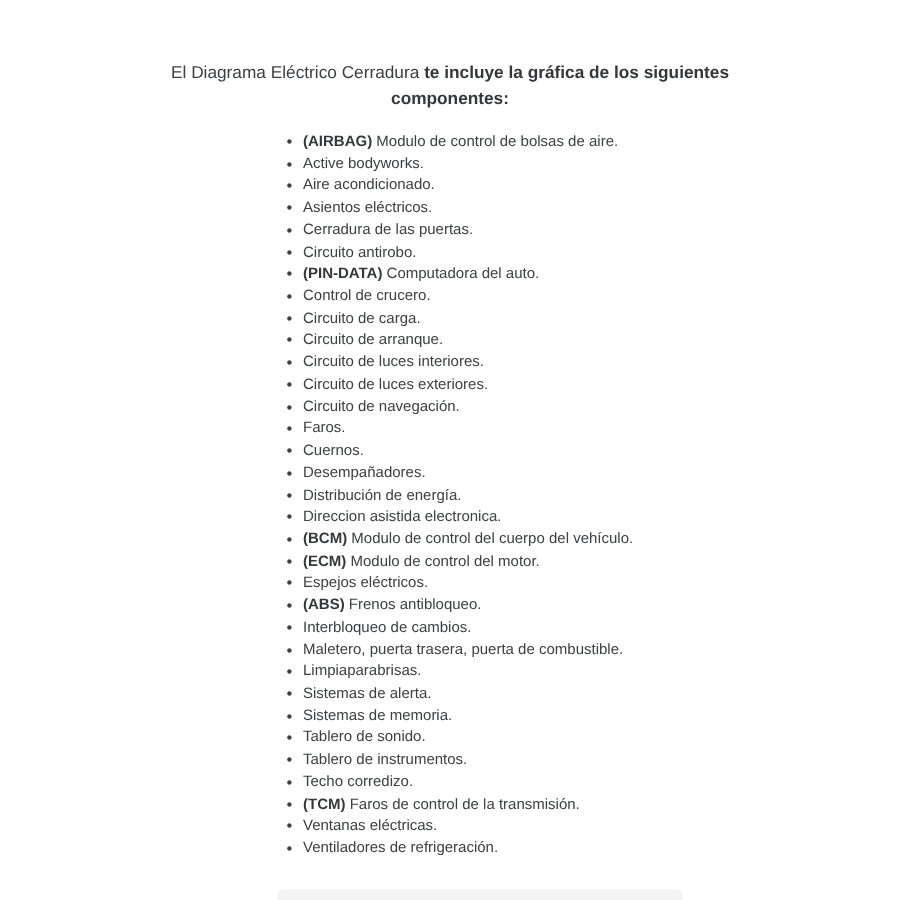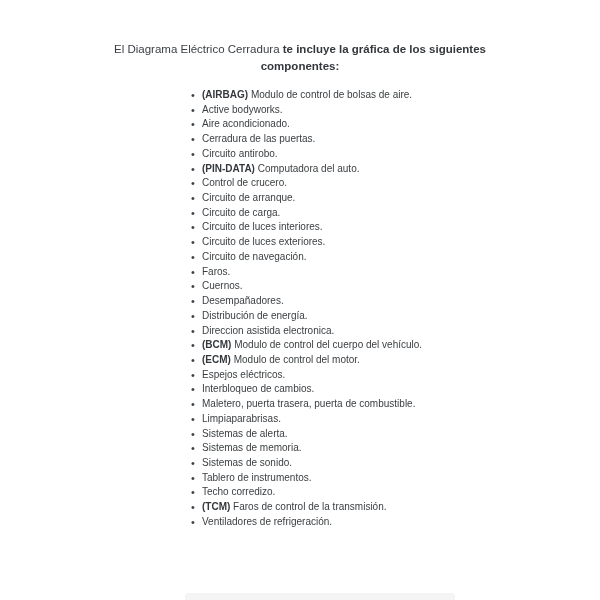--- a/index.html
+++ b/index.html
@@ -75,44 +75,47 @@
 
   <div class="title">
     <div><span>El Diagrama Eléctrico Cerradura</span> <span class="bold">te incluye la gráfica de los siguientes</span></div>
     <div class="bold">componentes:</div>
   </div>
 
   <ul class="component-list">
       <li><span class="prefix">(AIRBAG)</span> <span>Modulo de control de bolsas de aire.</span></li>
       <li><span>Active bodyworks.</span></li>
       <li><span>Aire acondicionado.</span></li>
+      <li><span>Asientos eléctricos.</span></li>
       <li><span>Cerradura de las puertas.</span></li>
       <li><span>Circuito antirobo.</span></li>
       <li><span class="prefix">(PIN-DATA)</span> <span>Computadora del auto.</span></li>
       <li><span>Control de crucero.</span></li>
+      <li><span>Circuito de carga.</span></li>
       <li><span>Circuito de arranque.</span></li>
-      <li><span>Circuito de carga.</span></li>
       <li><span>Circuito de luces interiores.</span></li>
       <li><span>Circuito de luces exteriores.</span></li>
       <li><span>Circuito de navegación.</span></li>
       <li><span>Faros.</span></li>
       <li><span>Cuernos.</span></li>
       <li><span>Desempañadores.</span></li>
       <li><span>Distribución de energía.</span></li>
       <li><span>Direccion asistida electronica.</span></li>
       <li><span class="prefix">(BCM)</span> <span>Modulo de control del cuerpo del vehículo.</span></li>
       <li><span class="prefix">(ECM)</span> <span>Modulo de control del motor.</span></li>
       <li><span>Espejos eléctricos.</span></li>
+      <li><span class="prefix">(ABS)</span> <span>Frenos antibloqueo.</span></li>
       <li><span>Interbloqueo de cambios.</span></li>
       <li><span>Maletero, puerta trasera, puerta de combustible.</span></li>
       <li><span>Limpiaparabrisas.</span></li>
       <li><span>Sistemas de alerta.</span></li>
       <li><span>Sistemas de memoria.</span></li>
-      <li><span>Sistemas de sonido.</span></li>
+      <li><span>Tablero de sonido.</span></li>
       <li><span>Tablero de instrumentos.</span></li>
       <li><span>Techo corredizo.</span></li>
       <li><span class="prefix">(TCM)</span> <span>Faros de control de la transmisión.</span></li>
+      <li><span>Ventanas eléctricas.</span></li>
       <li><span>Ventiladores de refrigeración.</span></li>
     </ul>
 
   <div class="bottom-placeholder-bar"></div>
 
 </div>
 
 </body></html>

